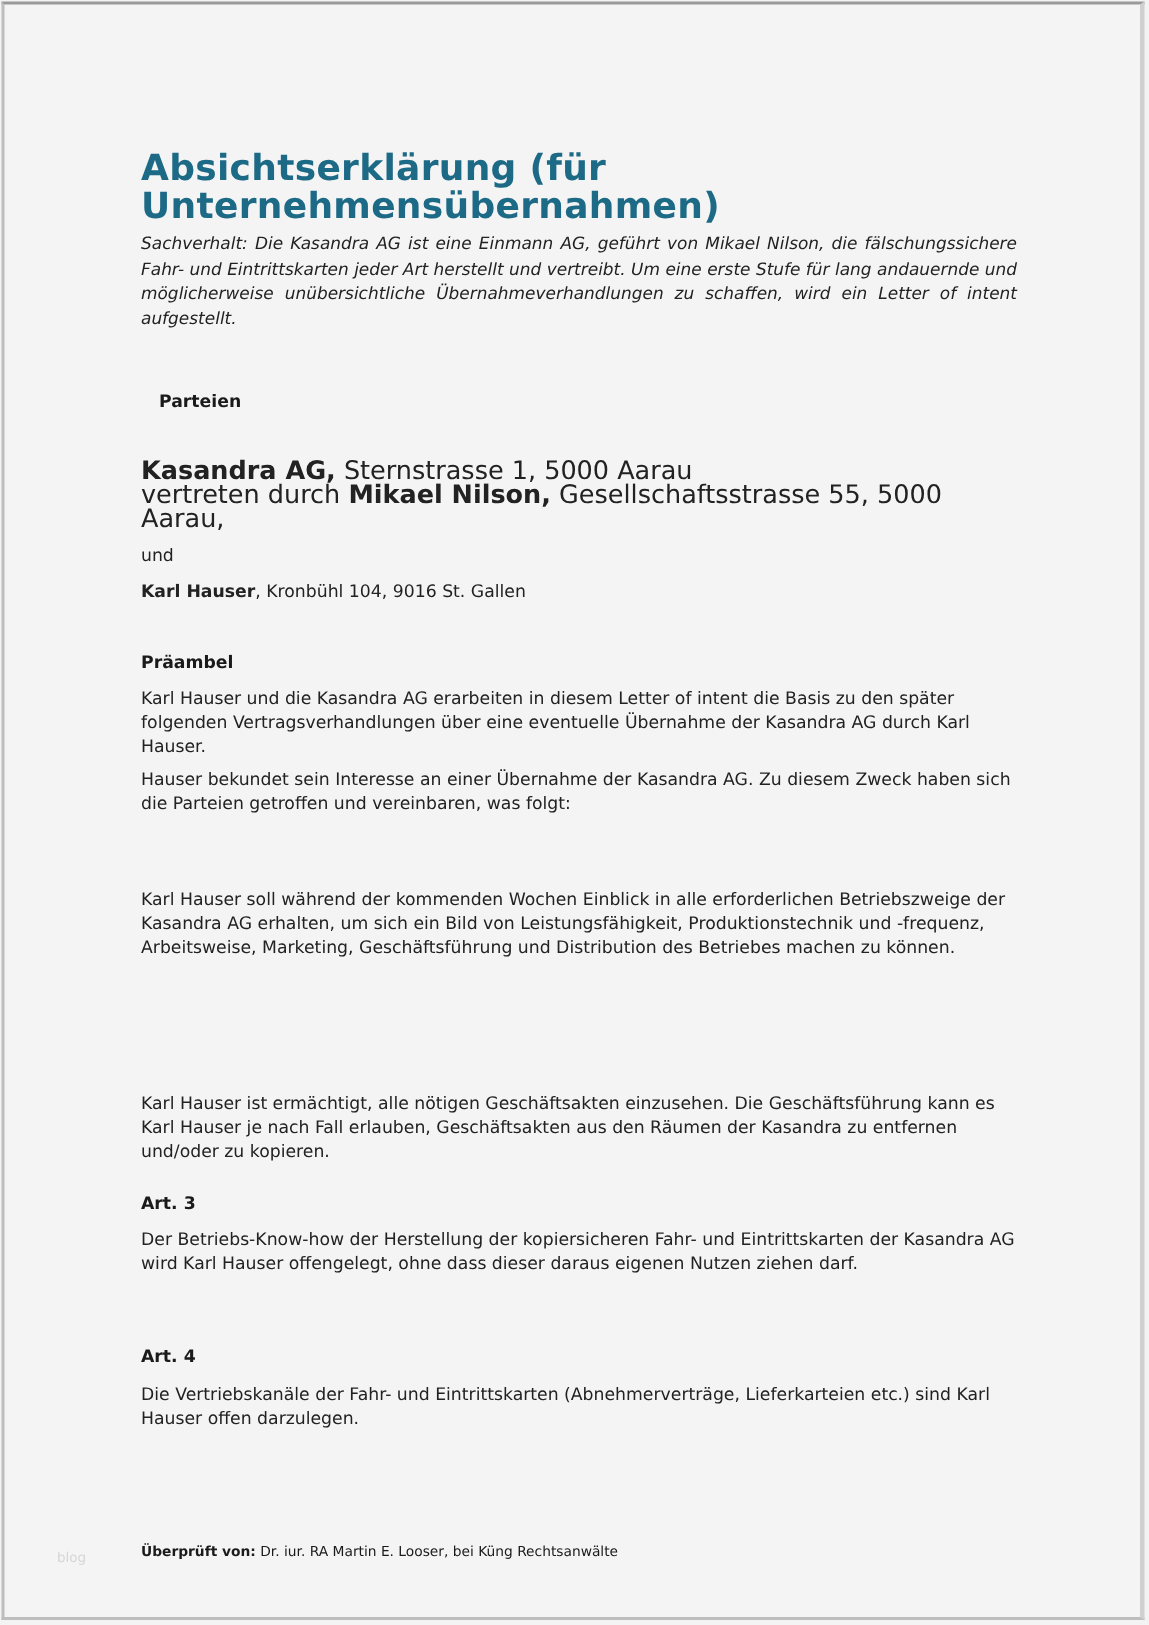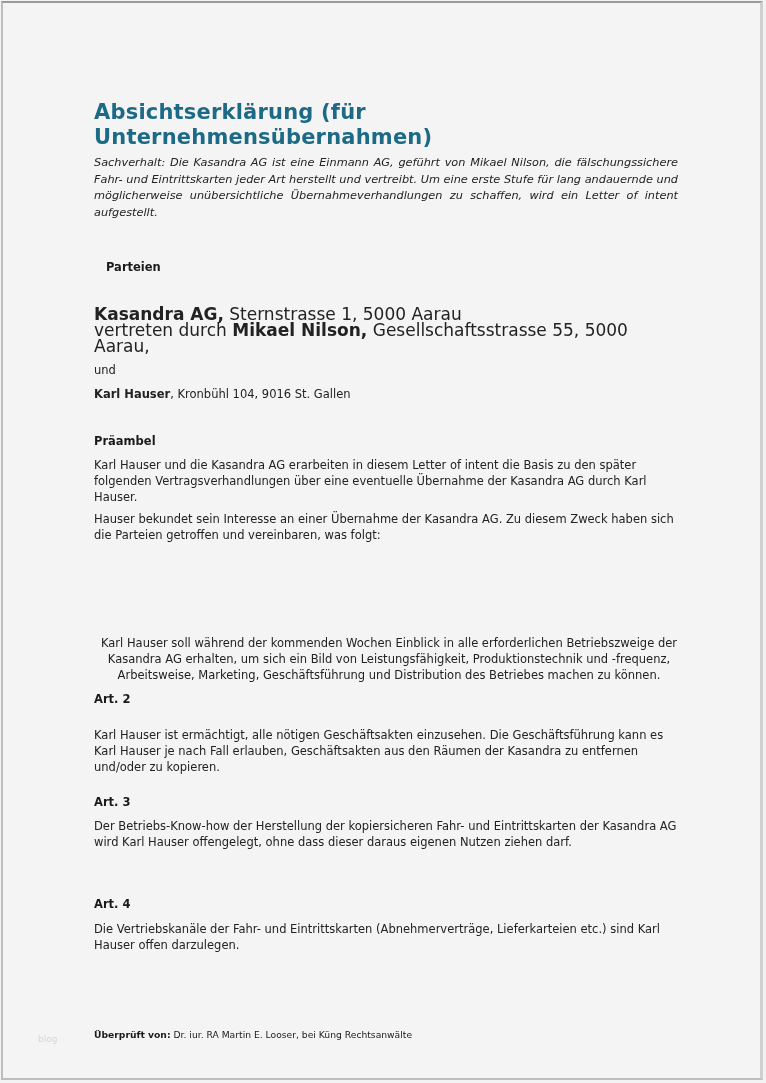--- a/index.html
+++ b/index.html
@@ -31,21 +31,21 @@
     .content {
       position: absolute;
       left: 91px;
       top: 97px;
       width: 584px;
     }
     h1 {
       margin: 0;
       font-family: "DejaVu Sans", sans-serif;
       font-weight: bold;
-      font-size: 21px;
+      font-size: 24px;
       line-height: 25px;
       color: #1d6a86;
       letter-spacing: 0.2px;
     }
     .intro {
       margin-top: 5px;
       font-style: italic;
       font-size: 11.3px;
       line-height: 16.5px;
       text-align: justify;
@@ -107,23 +107,22 @@
   <div class="abs text" style="top:359px;">und</div>
 
   <div class="abs text" style="top:383px;">
     <b>Karl Hauser</b><span>, Kronbühl 104, 9016 St. Gallen</span>
   </div>
 
   <div class="abs section-label" style="top:430px;">Präambel</div>
   <div class="abs text" style="top:454px;">Karl Hauser und die Kasandra AG erarbeiten in diesem Letter of intent die Basis zu den später folgenden Vertragsverhandlungen über eine eventuelle Übernahme der Kasandra AG durch Karl Hauser.</div>
   <div class="abs text" style="top:508px;">Hauser bekundet sein Interesse an einer Übernahme der Kasandra AG. Zu diesem Zweck haben sich die Parteien getroffen und vereinbaren, was folgt:</div>
 
-  <div class="abs text" style="top:632px;text-align:center;">Karl Hauser soll während der kommenden Wochen Einblick in alle erforderlichen Betriebszweige der Kasandra AG erhalten, um sich ein Bild von Leistungsfähigkeit, Produktionstechnik und -frequenz, Arbeitsweise, Marketing, Geschäftsführung und Distribution des Betriebes machen zu können.</div>
+  <div class="abs text" style="top:588px;">Karl Hauser soll während der kommenden Wochen Einblick in alle erforderlichen Betriebszweige der Kasandra AG erhalten, um sich ein Bild von Leistungsfähigkeit, Produktionstechnik und -frequenz, Arbeitsweise, Marketing, Geschäftsführung und Distribution des Betriebes machen zu können.</div>
 
-  <div class="abs section-label" style="top:688px;">Art. 2</div>
   <div class="abs text" style="top:712px;margin-top:12px;">Karl Hauser ist ermächtigt, alle nötigen Geschäftsakten einzusehen. Die Geschäftsführung kann es Karl Hauser je nach Fall erlauben, Geschäftsakten aus den Räumen der Kasandra zu entfernen und/oder zu kopieren.</div>
 
   <div class="abs section-label" style="top:791px;">Art. 3</div>
   <div class="abs text" style="top:815px;">Der Betriebs-Know-how der Herstellung der kopiersicheren Fahr- und Eintrittskarten der Kasandra AG wird Karl Hauser offengelegt, ohne dass dieser daraus eigenen Nutzen ziehen darf.</div>
 
   <div class="abs section-label" style="top:893px;">Art. 4</div>
   <div class="abs text" style="top:918px;">Die Vertriebskanäle der Fahr- und Eintrittskarten (Abnehmerverträge, Lieferkarteien etc.) sind Karl Hauser offen darzulegen.</div>
 
   <div class="footer">
     <b>Überprüft von:</b><span> Dr. iur. RA Martin E. Looser, bei Küng Rechtsanwälte</span>

